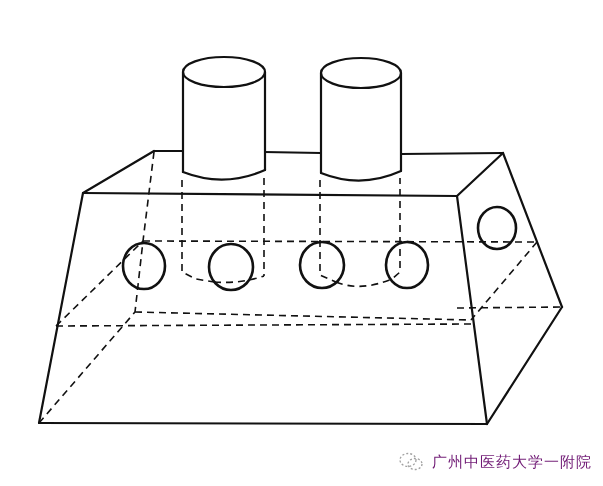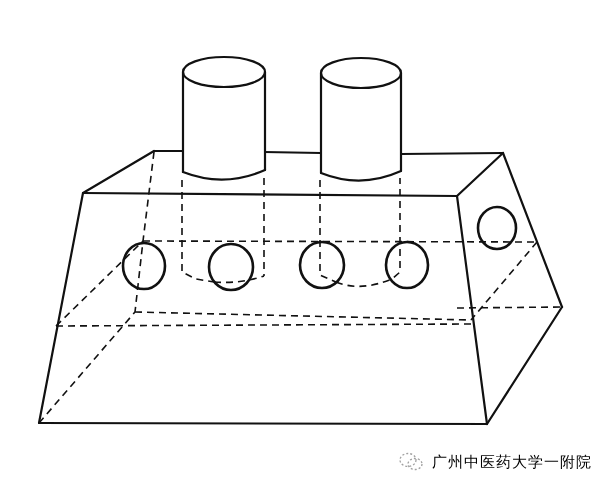--- a/index.html
+++ b/index.html
@@ -3,21 +3,21 @@
   <meta charset="utf-8">
   <style>
     html, body { margin: 0; padding: 0; background: #ffffff; }
     body { width: 603px; height: 486px; position: relative; overflow: hidden; font-family: "DejaVu Sans", sans-serif; }
     #figure { position: absolute; left: 0; top: 0; width: 603px; height: 486px; }
     .solid { fill: none; stroke: #111; stroke-width: 2.2; stroke-linecap: round; stroke-linejoin: round; }
     .dash  { fill: none; stroke: #111; stroke-width: 1.6; stroke-dasharray: 7 5; stroke-linecap: butt; }
     .hole  { fill: none; stroke: #111; stroke-width: 2.6; }
     .cyl-fill { fill: #ffffff; }
     #watermark { position: absolute; left: 398px; top: 451px; height: 22px; display: flex; align-items: center; gap: 8px; color: #9a9a9a; }
-    #watermark .wm-text { font-size: 15px; letter-spacing: 1px; color: #000000; font-family: Liberation Mono, monospace; }
+    #watermark .wm-text { font-size: 15px; letter-spacing: 1px; color: #701a75; font-family: Liberation Mono, monospace; }
     #watermark svg { display: block; }
   </style>
 </head>
 <body>
 
 <svg id="figure" viewBox="0 0 603 486" xmlns="http://www.w3.org/2000/svg">
 
   <g>
 
     <polyline class="dash" points="154,152 143,241 135,312"></polyline>

